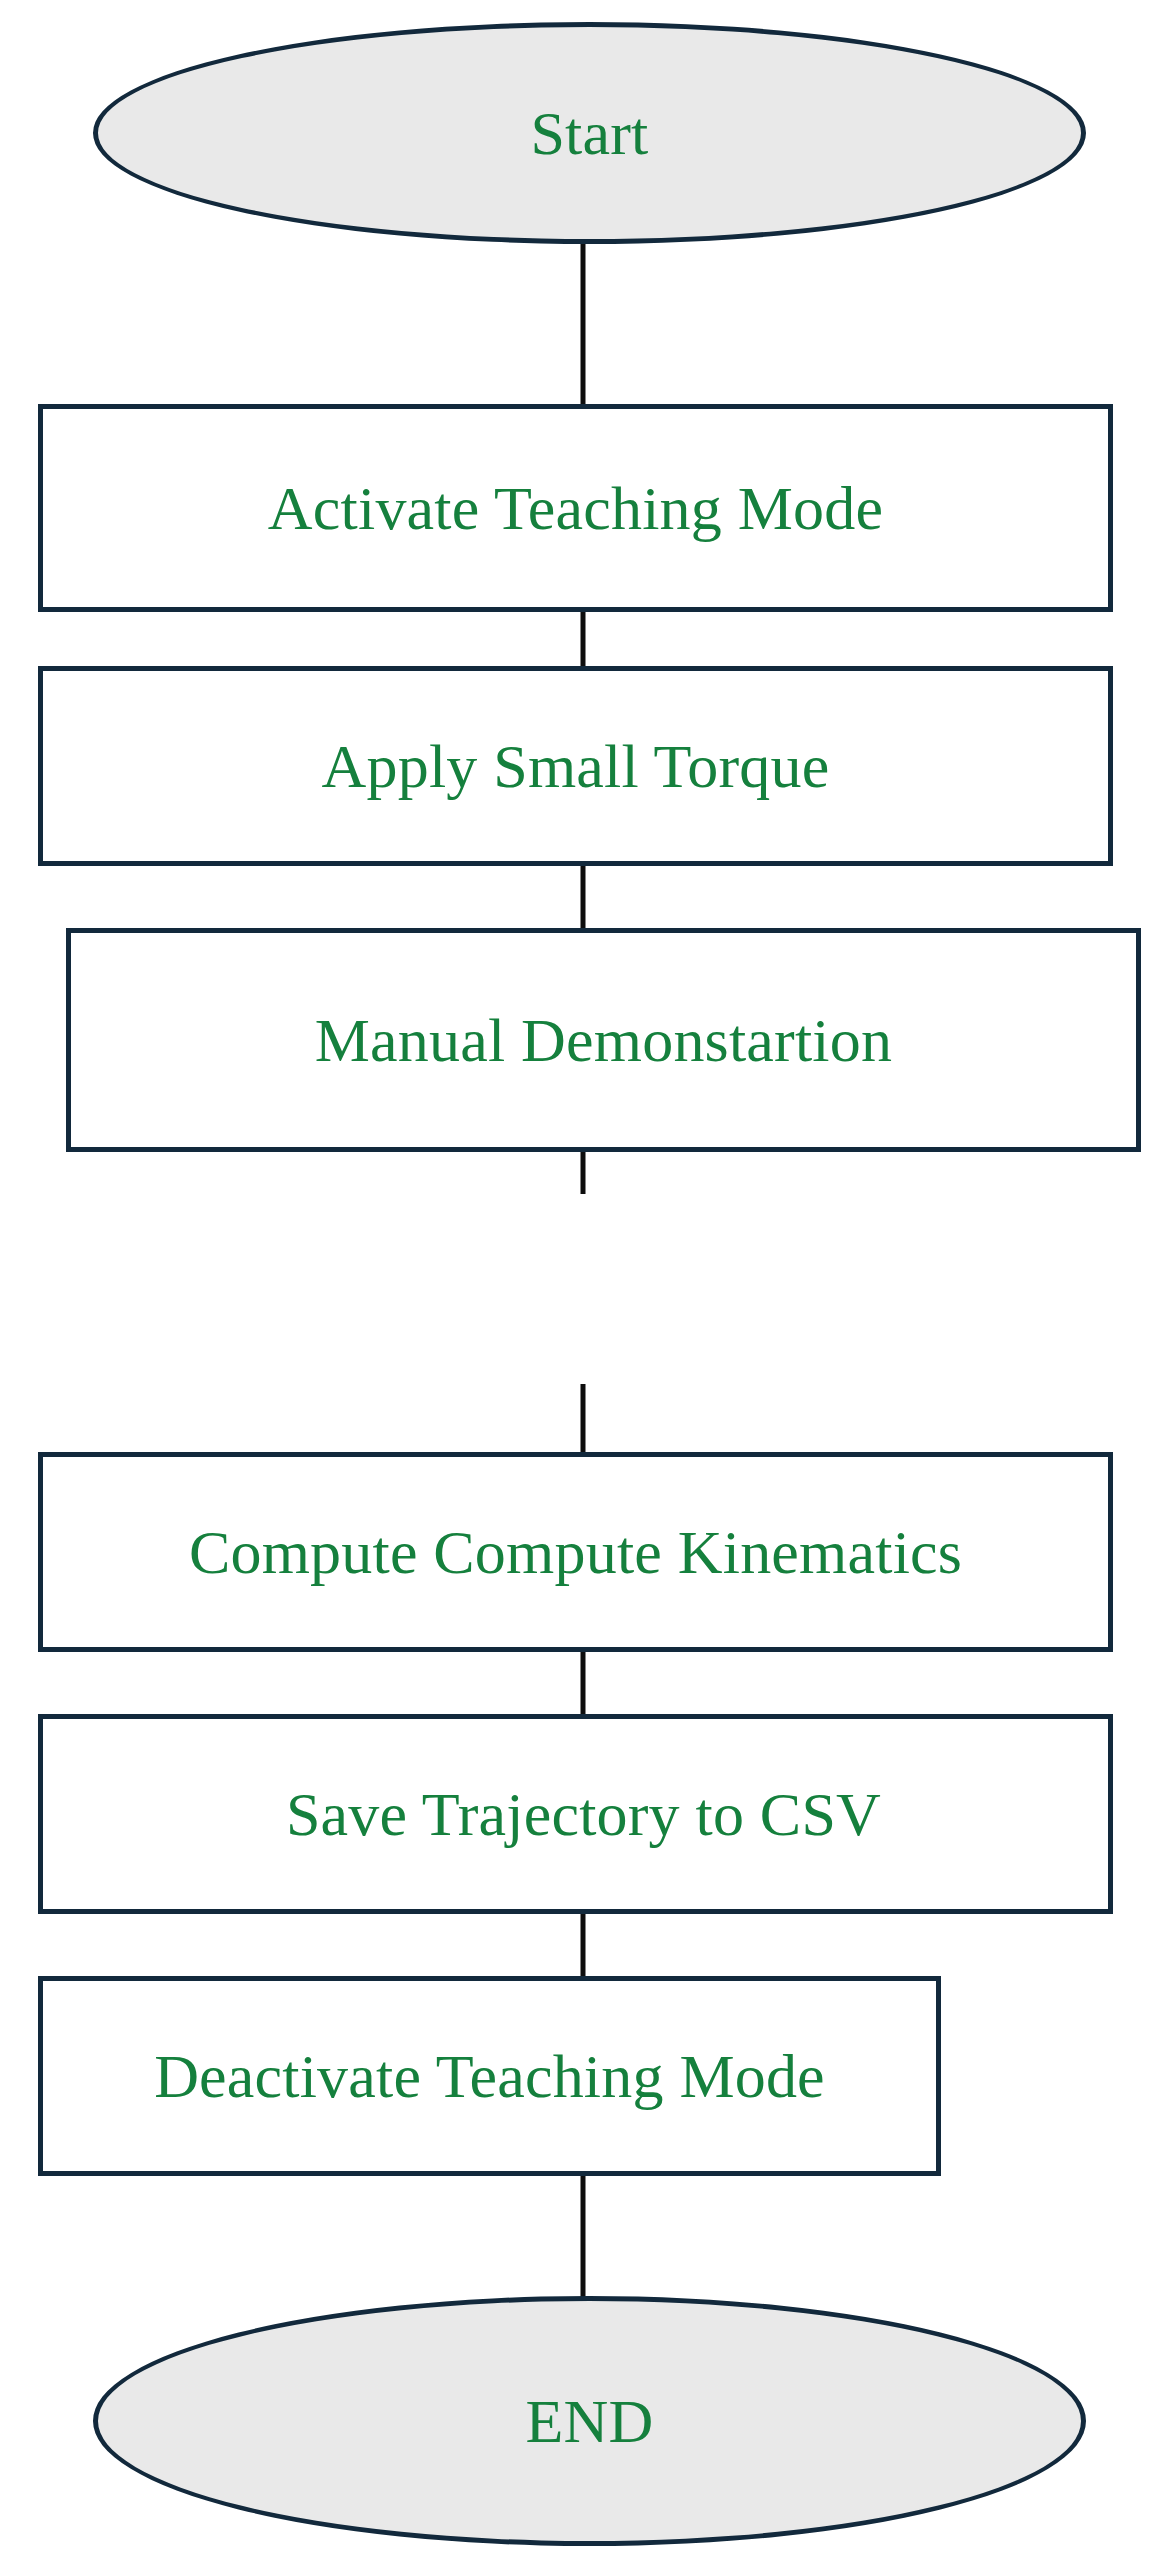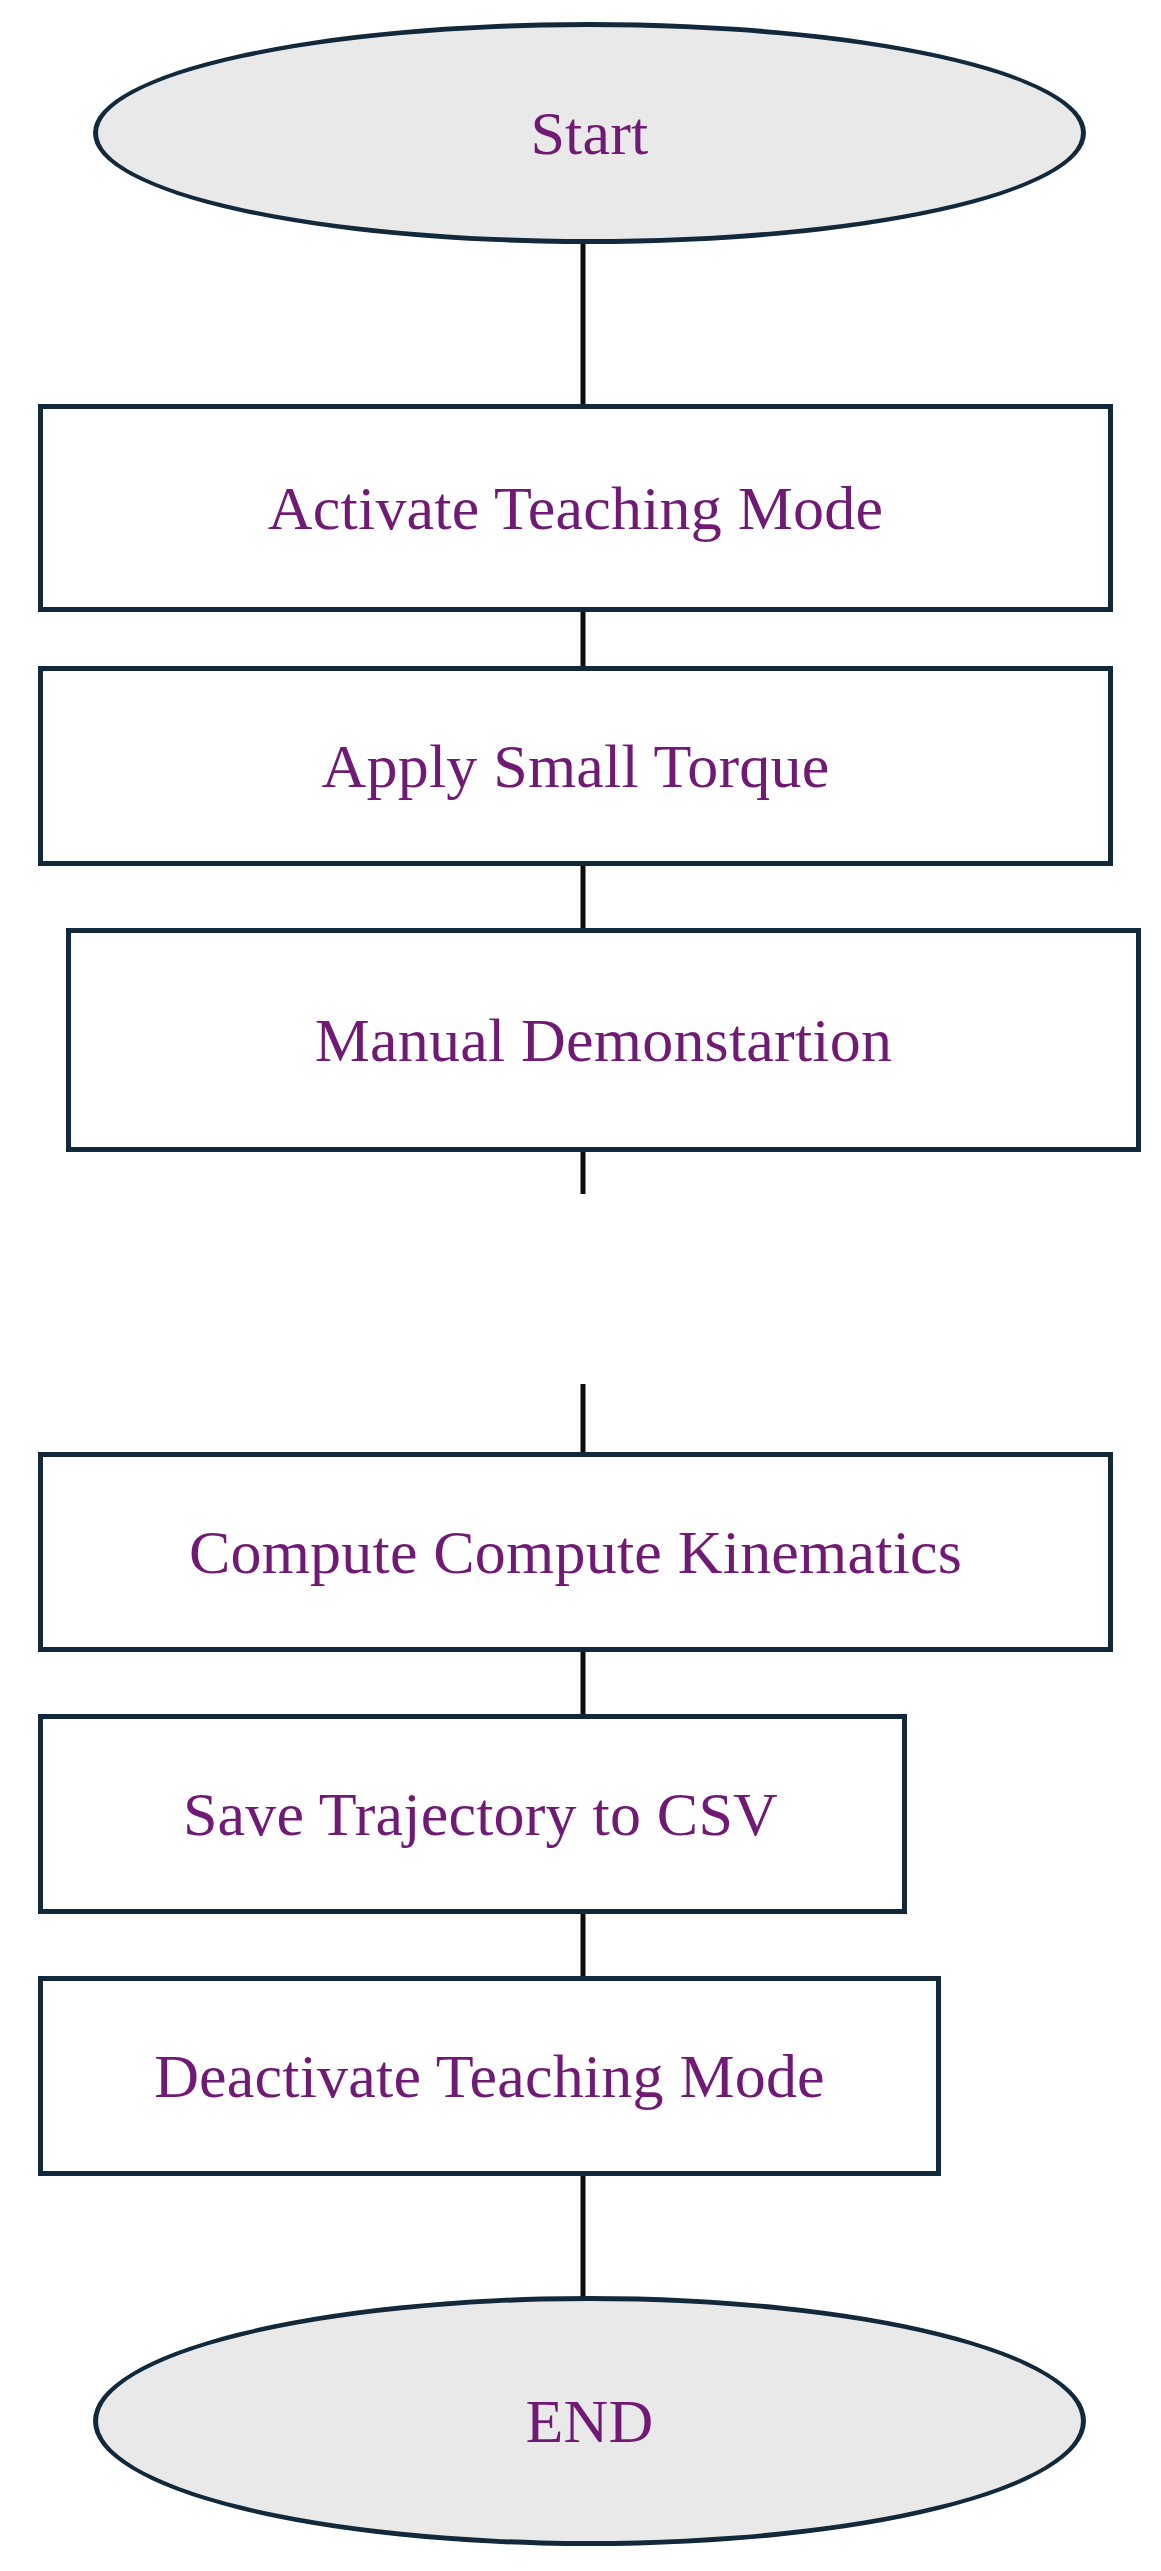--- a/index.html
+++ b/index.html
@@ -20,21 +20,21 @@
     width: 1161px;
     height: 2571px;
     background: #ffffff;
   }
 
   
   .node-label {
     font-family: "Liberation Serif", "DejaVu Serif", serif;
     font-size: 62px;
     line-height: 1;
-    color: #701a75;
+    color: #15803d;
     letter-spacing: 0.2px;
     white-space: nowrap;
     user-select: none;
   }
 
   
   .terminator {
     position: absolute;
     box-sizing: border-box;
     background: #e9e9e9;
@@ -99,21 +99,21 @@
 
   <div class="process" style="left:38px; top:928px; width:1075px; height:224px;margin-left:28px;">
     <span class="node-label">Manual Demonstartion</span>
   </div>
 
 
   <div class="process" style="left:38px; top:1452px; width:1075px; height:200px;">
     <span class="node-label">Compute Compute Kinematics</span>
   </div>
 
-  <div class="process" style="left:38px; top:1714px; width:869px; height:200px;padding-left:16px;">
+  <div class="process" style="left:38px; top:1714px; width:1075px; height:200px;padding-left:16px;">
     <span class="node-label">Save Trajectory to CSV</span>
   </div>
 
   <div class="process" style="left:38px; top:1976px; width:903px; height:200px;">
     <span class="node-label">Deactivate Teaching Mode</span>
   </div>
 
   <div class="terminator" style="left:93px; top:2296px; width:993px; height:250px;">
     <span class="node-label">END</span>
   </div>

